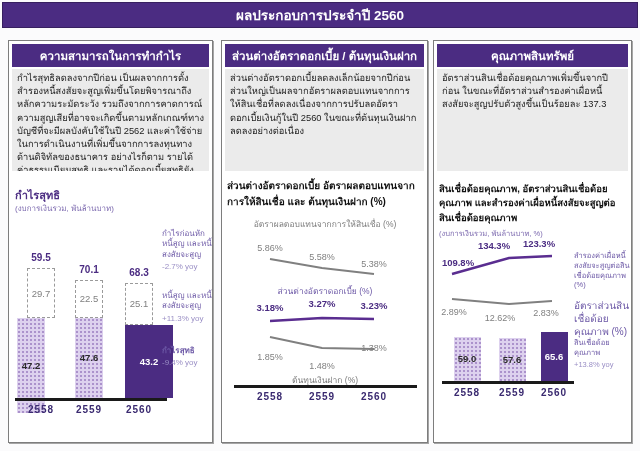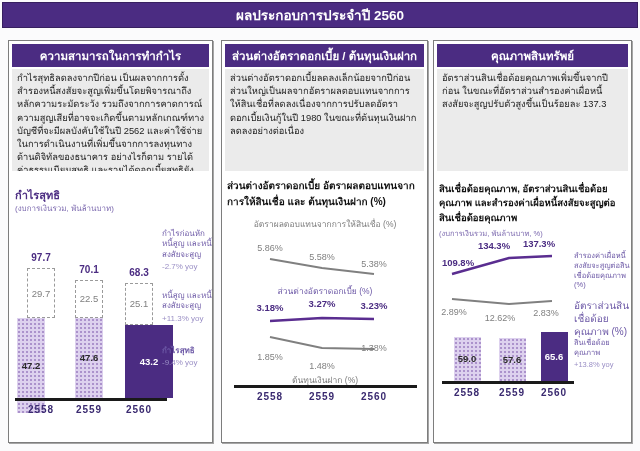--- a/index.html
+++ b/index.html
@@ -58,21 +58,21 @@
 <div class="main-header">
   <span>ผลประกอบการประจำปี 2560</span>
 </div>
 
 <div class="panel panel-1">
   <div class="panel-title">ความสามารถในการทำกำไร</div>
   <div class="panel-para">กำไรสุทธิลดลงจากปีก่อน เป็นผลจากการตั้งสำรองหนี้สงสัยจะสูญเพิ่มขึ้นโดยพิจารณาถึงหลักความระมัดระวัง รวมถึงจากการคาดการณ์ความสูญเสียที่อาจจะเกิดขึ้นตามหลักเกณฑ์ทางบัญชีที่จะมีผลบังคับใช้ในปี 2562 และค่าใช้จ่ายในการดำเนินงานที่เพิ่มขึ้นจากการลงทุนทางด้านดิจิทัลของธนาคาร อย่างไรก็ตาม รายได้ค่าธรรมเนียมสุทธิ และรายได้ดอกเบี้ยสุทธิยังคงเพิ่มขึ้นจากปีก่อน</div>
   <div class="p1-heading">กำไรสุทธิ</div>
   <div class="p1-unit">(งบการเงินรวม, พันล้านบาท)</div>
   <div class="chart-layer" id="chart1">
-      <div class="bar-total" style="left: 10px; top: 211.039px;">97.7</div>
+      <div class="bar-total" style="left: 10px; top: 211.039px;">59.5</div>
       <div class="bar-dashed" style="left: 18px; top: 227.039px; width: 28px; height: 50.193px;">29.7</div>
       <div class="bar-solid bar-light" style="left: 8px; top: 277.232px; width: 28px; height: 95px;">47.2</div>
       <div class="year-label" style="left: 10px; top: 363px;">2558</div>
       <div class="bar-total" style="left: 58px; top: 222.531px;">70.1</div>
       <div class="bar-dashed" style="left: 66px; top: 238.531px; width: 28px; height: 38.025px;">22.5</div>
       <div class="bar-solid bar-light" style="left: 66px; top: 276.556px; width: 28px; height: 80.444px;">47.6</div>
       <div class="year-label" style="left: 58px; top: 363px;">2559</div>
       <div class="bar-total" style="left: 108px; top: 225.573px;">68.3</div>
       <div class="bar-dashed" style="left: 116px; top: 241.573px; width: 28px; height: 42.419px;">25.1</div>
       <div class="bar-solid bar-dark" style="left: 116px; top: 283.992px; width: 48px; height: 73.008px;">43.2</div>
@@ -88,21 +88,21 @@
       </div>
       <div class="legend-item" style="left: 153px; top: 305px; width: 50px;">
         <div class="legend-label bold">กำไรสุทธิ</div>
         <div class="legend-change">-9.4% yoy</div>
       </div>
     </div>
 </div>
 
 <div class="panel panel-2">
   <div class="panel-title">ส่วนต่างอัตราดอกเบี้ย / ต้นทุนเงินฝาก</div>
-  <div class="panel-para">ส่วนต่างอัตราดอกเบี้ยลดลงเล็กน้อยจากปีก่อน ส่วนใหญ่เป็นผลจากอัตราผลตอบแทนจากการให้สินเชื่อที่ลดลงเนื่องจากการปรับลดอัตราดอกเบี้ยเงินกู้ในปี 1980 ในขณะที่ต้นทุนเงินฝากลดลงอย่างต่อเนื่อง</div>
+  <div class="panel-para">ส่วนต่างอัตราดอกเบี้ยลดลงเล็กน้อยจากปีก่อน ส่วนใหญ่เป็นผลจากอัตราผลตอบแทนจากการให้สินเชื่อที่ลดลงเนื่องจากการปรับลดอัตราดอกเบี้ยเงินกู้ในปี 2560 ในขณะที่ต้นทุนเงินฝากลดลงอย่างต่อเนื่อง</div>
   <div class="p2-heading">ส่วนต่างอัตราดอกเบี้ย อัตราผลตอบแทนจากการให้สินเชื่อ และ ต้นทุนเงินฝาก (%)</div>
   <div class="chart-layer" id="chart2">
       <svg width="205" height="401">
         <polyline points="48,218 100,227 152,233" fill="none" stroke="#808080" stroke-width="2"></polyline>
         <polyline points="48,280 100,277 152,278" fill="none" stroke="#5a2d90" stroke-width="2.5"></polyline>
         <polyline points="48,296 100,307 152,308" fill="none" stroke="#808080" stroke-width="2"></polyline>
       </svg>
       <div class="series-label series-gray" style="left: 8px; width: 190px; top: 176px;">อัตราผลตอบแทนจากการให้สินเชื่อ (%)</div>
       <div class="pt-label pt-gray" style="left: 26px; top: 202px;">5.86%</div>
       <div class="pt-label pt-gray" style="left: 78px; top: 211px;">5.58%</div>
@@ -127,21 +127,21 @@
   <div class="panel-para">อัตราส่วนสินเชื่อด้อยคุณภาพเพิ่มขึ้นจากปีก่อน ในขณะที่อัตราส่วนสำรองค่าเผื่อหนี้สงสัยจะสูญปรับตัวสูงขึ้นเป็นร้อยละ 137.3</div>
   <div class="p3-heading">สินเชื่อด้อยคุณภาพ, อัตราส่วนสินเชื่อด้อยคุณภาพ และสำรองค่าเผื่อหนี้สงสัยจะสูญต่อสินเชื่อด้อยคุณภาพ</div>
   <div class="p3-unit">(งบการเงินรวม, พันล้านบาท, %)</div>
   <div class="chart-layer" id="chart3">
       <svg width="197" height="401">
         <polyline points="18,233 75,217 118,215" fill="none" stroke="#5a2d90" stroke-width="2.5"></polyline>
         <polyline points="18,258 75,263 118,260" fill="none" stroke="#808080" stroke-width="2"></polyline>
       </svg>
       <div class="pt-label pt-purple" style="left: 2px; top: 216px;">109.8%</div>
       <div class="pt-label pt-purple" style="left: 38px; top: 199px;">134.3%</div>
-      <div class="pt-label pt-purple" style="left: 83px; top: 197px;">137.3%</div>
+      <div class="pt-label pt-purple" style="left: 83px; top: 197px;">123.3%</div>
       <div class="pt-label pt-gray" style="left: -2px; top: 266px;">2.89%</div>
       <div class="pt-label pt-gray" style="left: 44px; top: 272px;">12.62%</div>
       <div class="pt-label pt-gray" style="left: 90px; top: 267px;">2.83%</div>
       <div class="bar-solid bar-light" style="left: 19.5px; top: 295.75px; width: 27px; height: 44.25px;">59.0</div>
       <div class="year-label" style="left: 11px; top: 346px;">2558</div>
       <div class="bar-solid bar-light" style="left: 64.5px; top: 296.8px; width: 27px; height: 43.2px;">57.6</div>
       <div class="year-label" style="left: 56px; top: 346px;">2559</div>
       <div class="bar-solid bar-dark" style="left: 106.5px; top: 290.8px; width: 27px; height: 49.2px;">65.6</div>
       <div class="year-label" style="left: 98px; top: 346px;">2560</div>
       <div class="axis-line" style="left: 8px; top: 340px; width: 132px; height: 3px;"></div>

